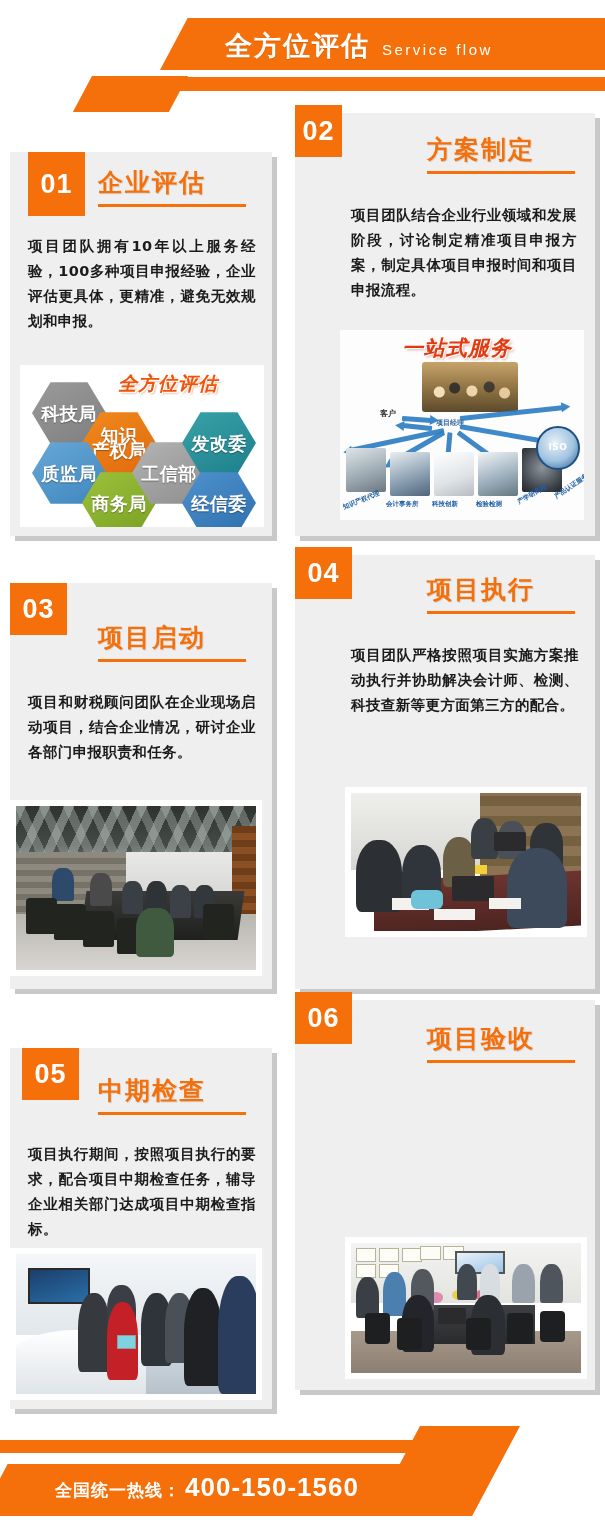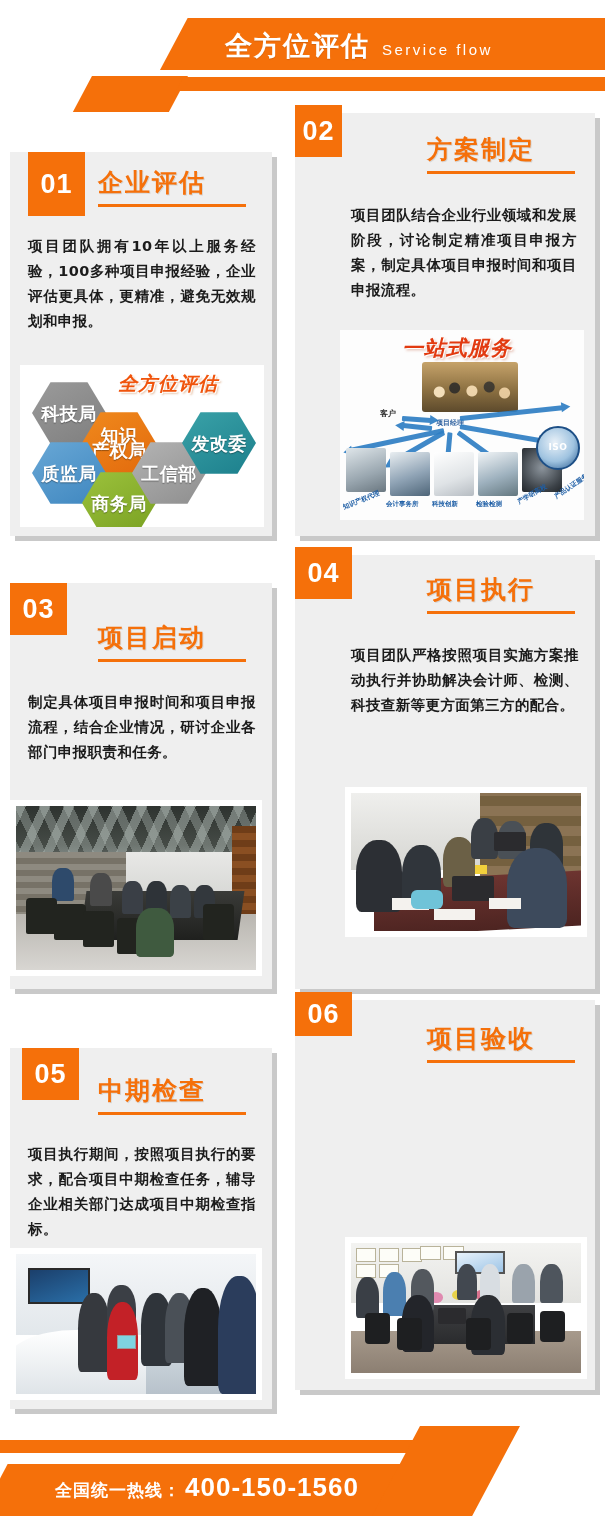--- a/index.html
+++ b/index.html
@@ -59,21 +59,21 @@
     font-family:"Liberation Sans","DejaVu Sans",sans-serif;
     z-index:6;
   }
   
   .badge.b1 { left:10px;  top:152px;  width:57px; height:64px;margin-left:18px; }
   .badge.b3 { left:10px;  top:583px;  width:57px; height:52px; }
   .badge.b5 { left:10px;  top:1048px; width:57px; height:52px;margin-left:12px; }
   
   .badge.b2 { left:295px; top:105px;  width:47px; height:52px; }
   .badge.b4 { left:295px; top:547px;  width:57px; height:52px; }
-  .badge.b6 { left:295px; top:992px;  width:57px; height:44px; }
+  .badge.b6 { left:295px; top:992px;  width:57px; height:52px; }
 
   .card-title {
     position:absolute; color:#F5700A; font-weight:bold;
     font-size:25px; letter-spacing:2px;
     font-family:"DejaVu Sans","Liberation Sans",sans-serif;
     text-shadow:1px 1px 0 rgba(0,0,0,.10);
   }
   .title-rule {
     position:absolute; height:3px; background:#F5700A;
   }
@@ -313,20 +313,21 @@
 
   <div class="media m1" style="left:10px;top:213px;width:244px;height:162px;">
     <div class="hexwrap">
       <div class="hexTitle">全方位评估</div>
       <div class="hex hx1">科技局</div>
       <div class="hex hx2">知识<br>产权局</div>
       <div class="hex hx3">质监局</div>
       <div class="hex hx4">商务局</div>
       <div class="hex hx5">工信部</div>
       <div class="hex hx6">发改委</div>
+      <div class="hex hx7">经信委</div>
     </div>
   </div>
 </div>
 <div class="badge b1">01</div>
 
 <div class="card c2">
   <div class="card-title">方案制定</div>
   <div class="title-rule"></div>
   <div class="card-body">项目团队结合企业行业领域和发展阶段，讨论制定精准项目申报方案，制定具体项目申报时间和项目申报流程。</div>
 
@@ -360,21 +361,21 @@
     <div class="oss-label ol4">检验检测</div>
     <div class="oss-label ol5">产学研高校</div>
     <div class="oss-label ol6">产品认证服务</div>
   </div>
 </div>
 <div class="badge b2">02</div>
 
 <div class="card c3">
   <div class="card-title">项目启动</div>
   <div class="title-rule"></div>
-  <div class="card-body">制定具体项目申报时间和项目申报流程，结合企业情况，研讨企业各部门申报职责和任务。</div>
+  <div class="card-body">项目和财税顾问团队在企业现场启动项目，结合企业情况，研讨企业各部门申报职责和任务。</div>
 
   <div class="media m3" style="left:0px;top:217px;width:252px;height:176px;border:6px solid #fff;">
     <div class="scene">
       <div class="s3-ceiling"></div>
       <div class="s3-wallL"></div>
       <div class="s3-wallR"></div>
       <div class="s3-wood"></div>
       <div class="s3-floor"></div>
       <div class="s3-table"></div>
       <div class="s3-person" style="left:15%;top:38%;background:#2e4a6b;"></div>

